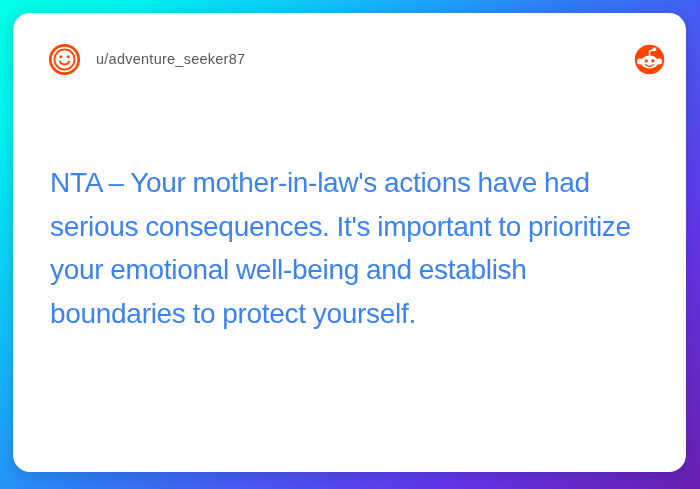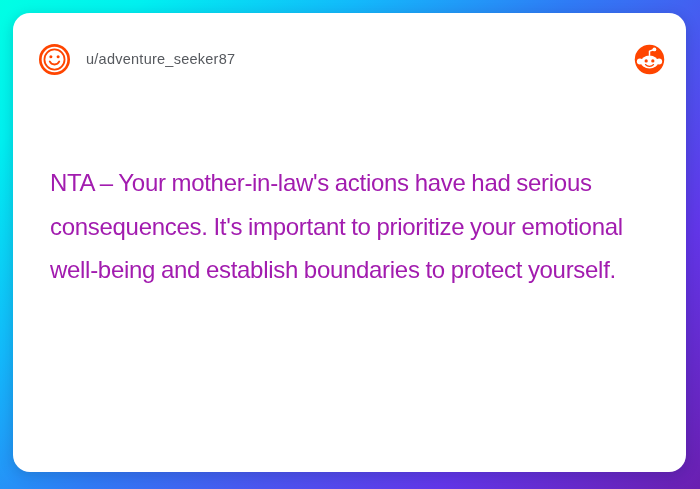--- a/index.html
+++ b/index.html
@@ -43,21 +43,21 @@
 
   
   .card-header {
     position: absolute;
     left: 0;
     top: 0;
     right: 0;
     height: 92px;
     display: flex;
     align-items: center;
-    padding: 0 21px 0 25px;
+    padding: 0 21px 0 35px;
     box-sizing: border-box;
   }
 
   .avatar {
     width: 33px;
     height: 33px;
     flex: 0 0 33px;
     display: block;
   }
 
@@ -84,23 +84,23 @@
   
   .card-body {
     position: absolute;
     left: 37px;
     top: 148px;
     width: 605px;
   }
 
   .post-text {
     margin: 0;
-    font-size: 24px;
+    font-size: 28px;
     line-height: 43.5px;
-    color: #a21caf;
+    color: #3b82f6;
     font-weight: 400;
     letter-spacing: -0.3px;
     word-spacing: -0.5px;
     font-family: "Liberation Sans", sans-serif;
   }
 </style>
 </head>
 <body>
 
 <div id="canvas">

